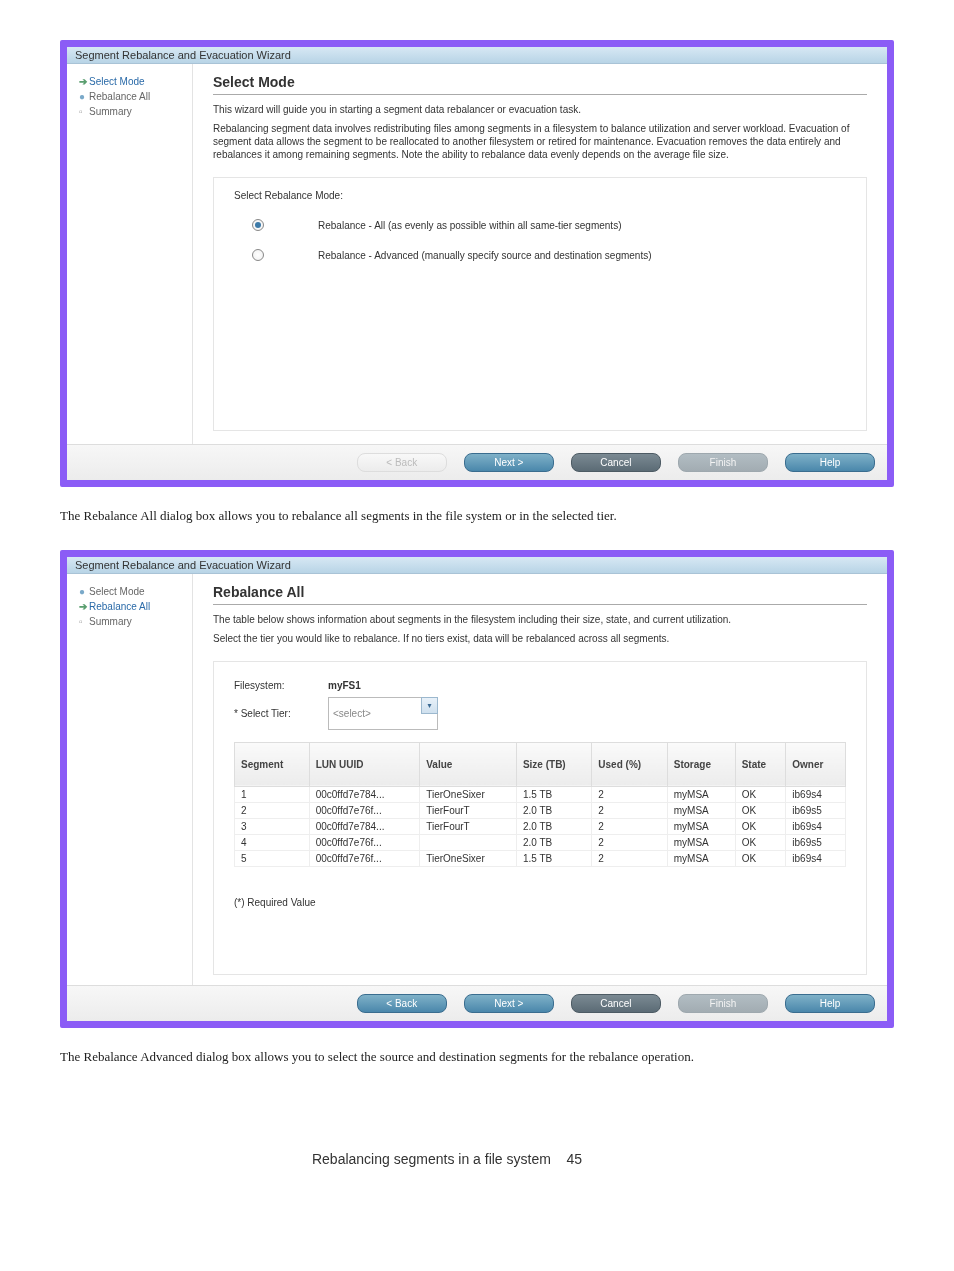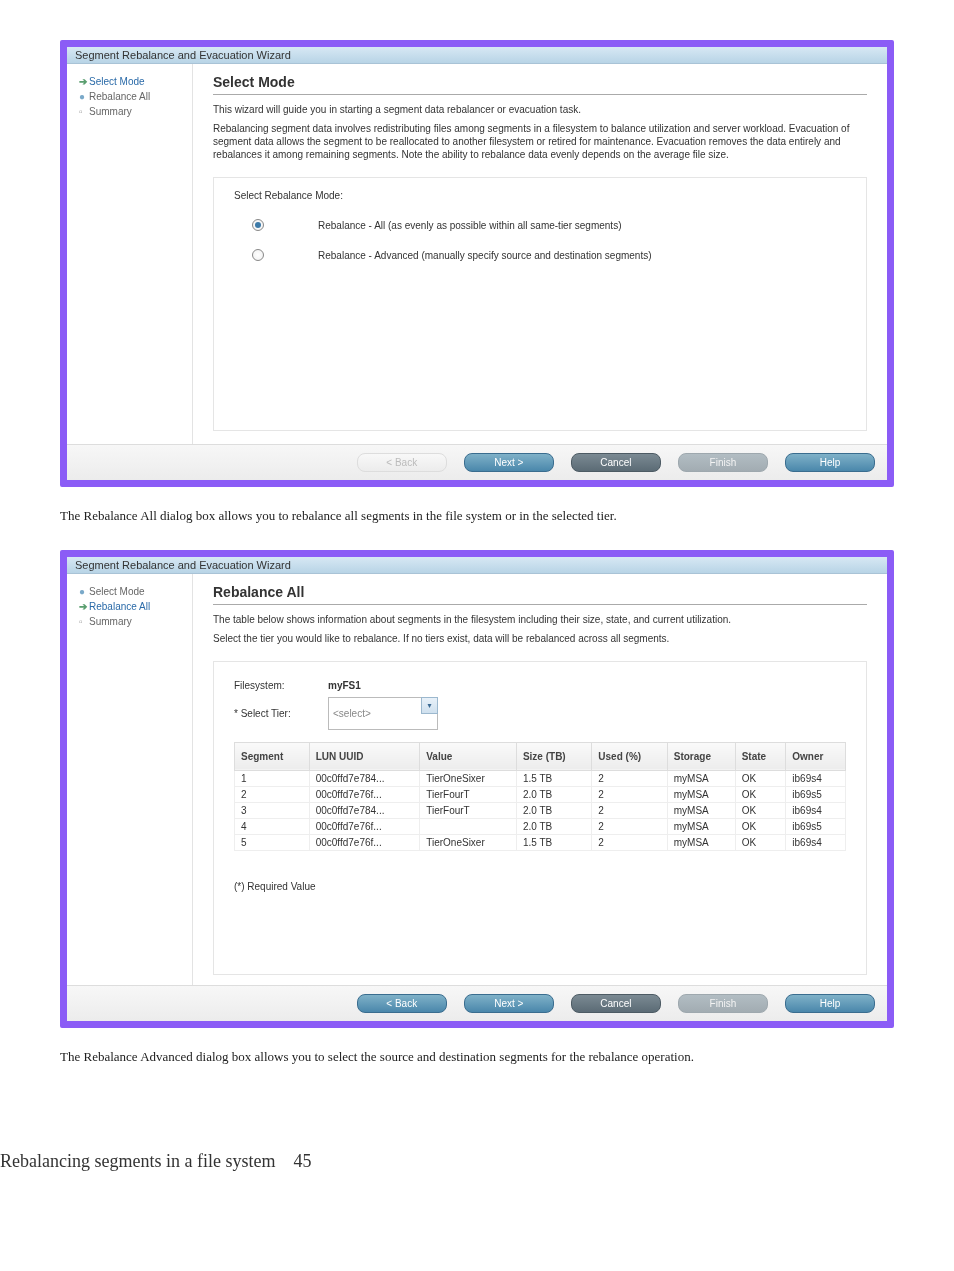--- a/index.html
+++ b/index.html
@@ -202,38 +202,38 @@
   }
   table.segments {
     width: 100%;
     border-collapse: collapse;
     margin-top: 12px;
     font-size: 10px;
   }
   table.segments th {
     background: linear-gradient(#fafafa, #ececec);
     border: 1px solid #ddd;
-    padding: 8px 6px;
+    padding: 16px 6px;
     font-weight: bold;
     text-align: left;
     color: #444;
   }
   table.segments td {
     border: 1px solid #eee;
     padding: 2px 6px;
     color: #333;
   }
   .req {
     margin-top: 30px;
     font-size: 10px;
   }
   .page-footer {
-    font-family: Liberation Serif, serif;
-    font-size: 18px;
-    text-align: left;
+    font-family: Liberation Sans, sans-serif;
+    font-size: 14px;
+    text-align: center;
     padding: 30px 60px 30px 0;
     color: #333;
   }
 </style>
 </head>
 <body>
 
 <div class="page">
 
   <div class="wizard-box">

